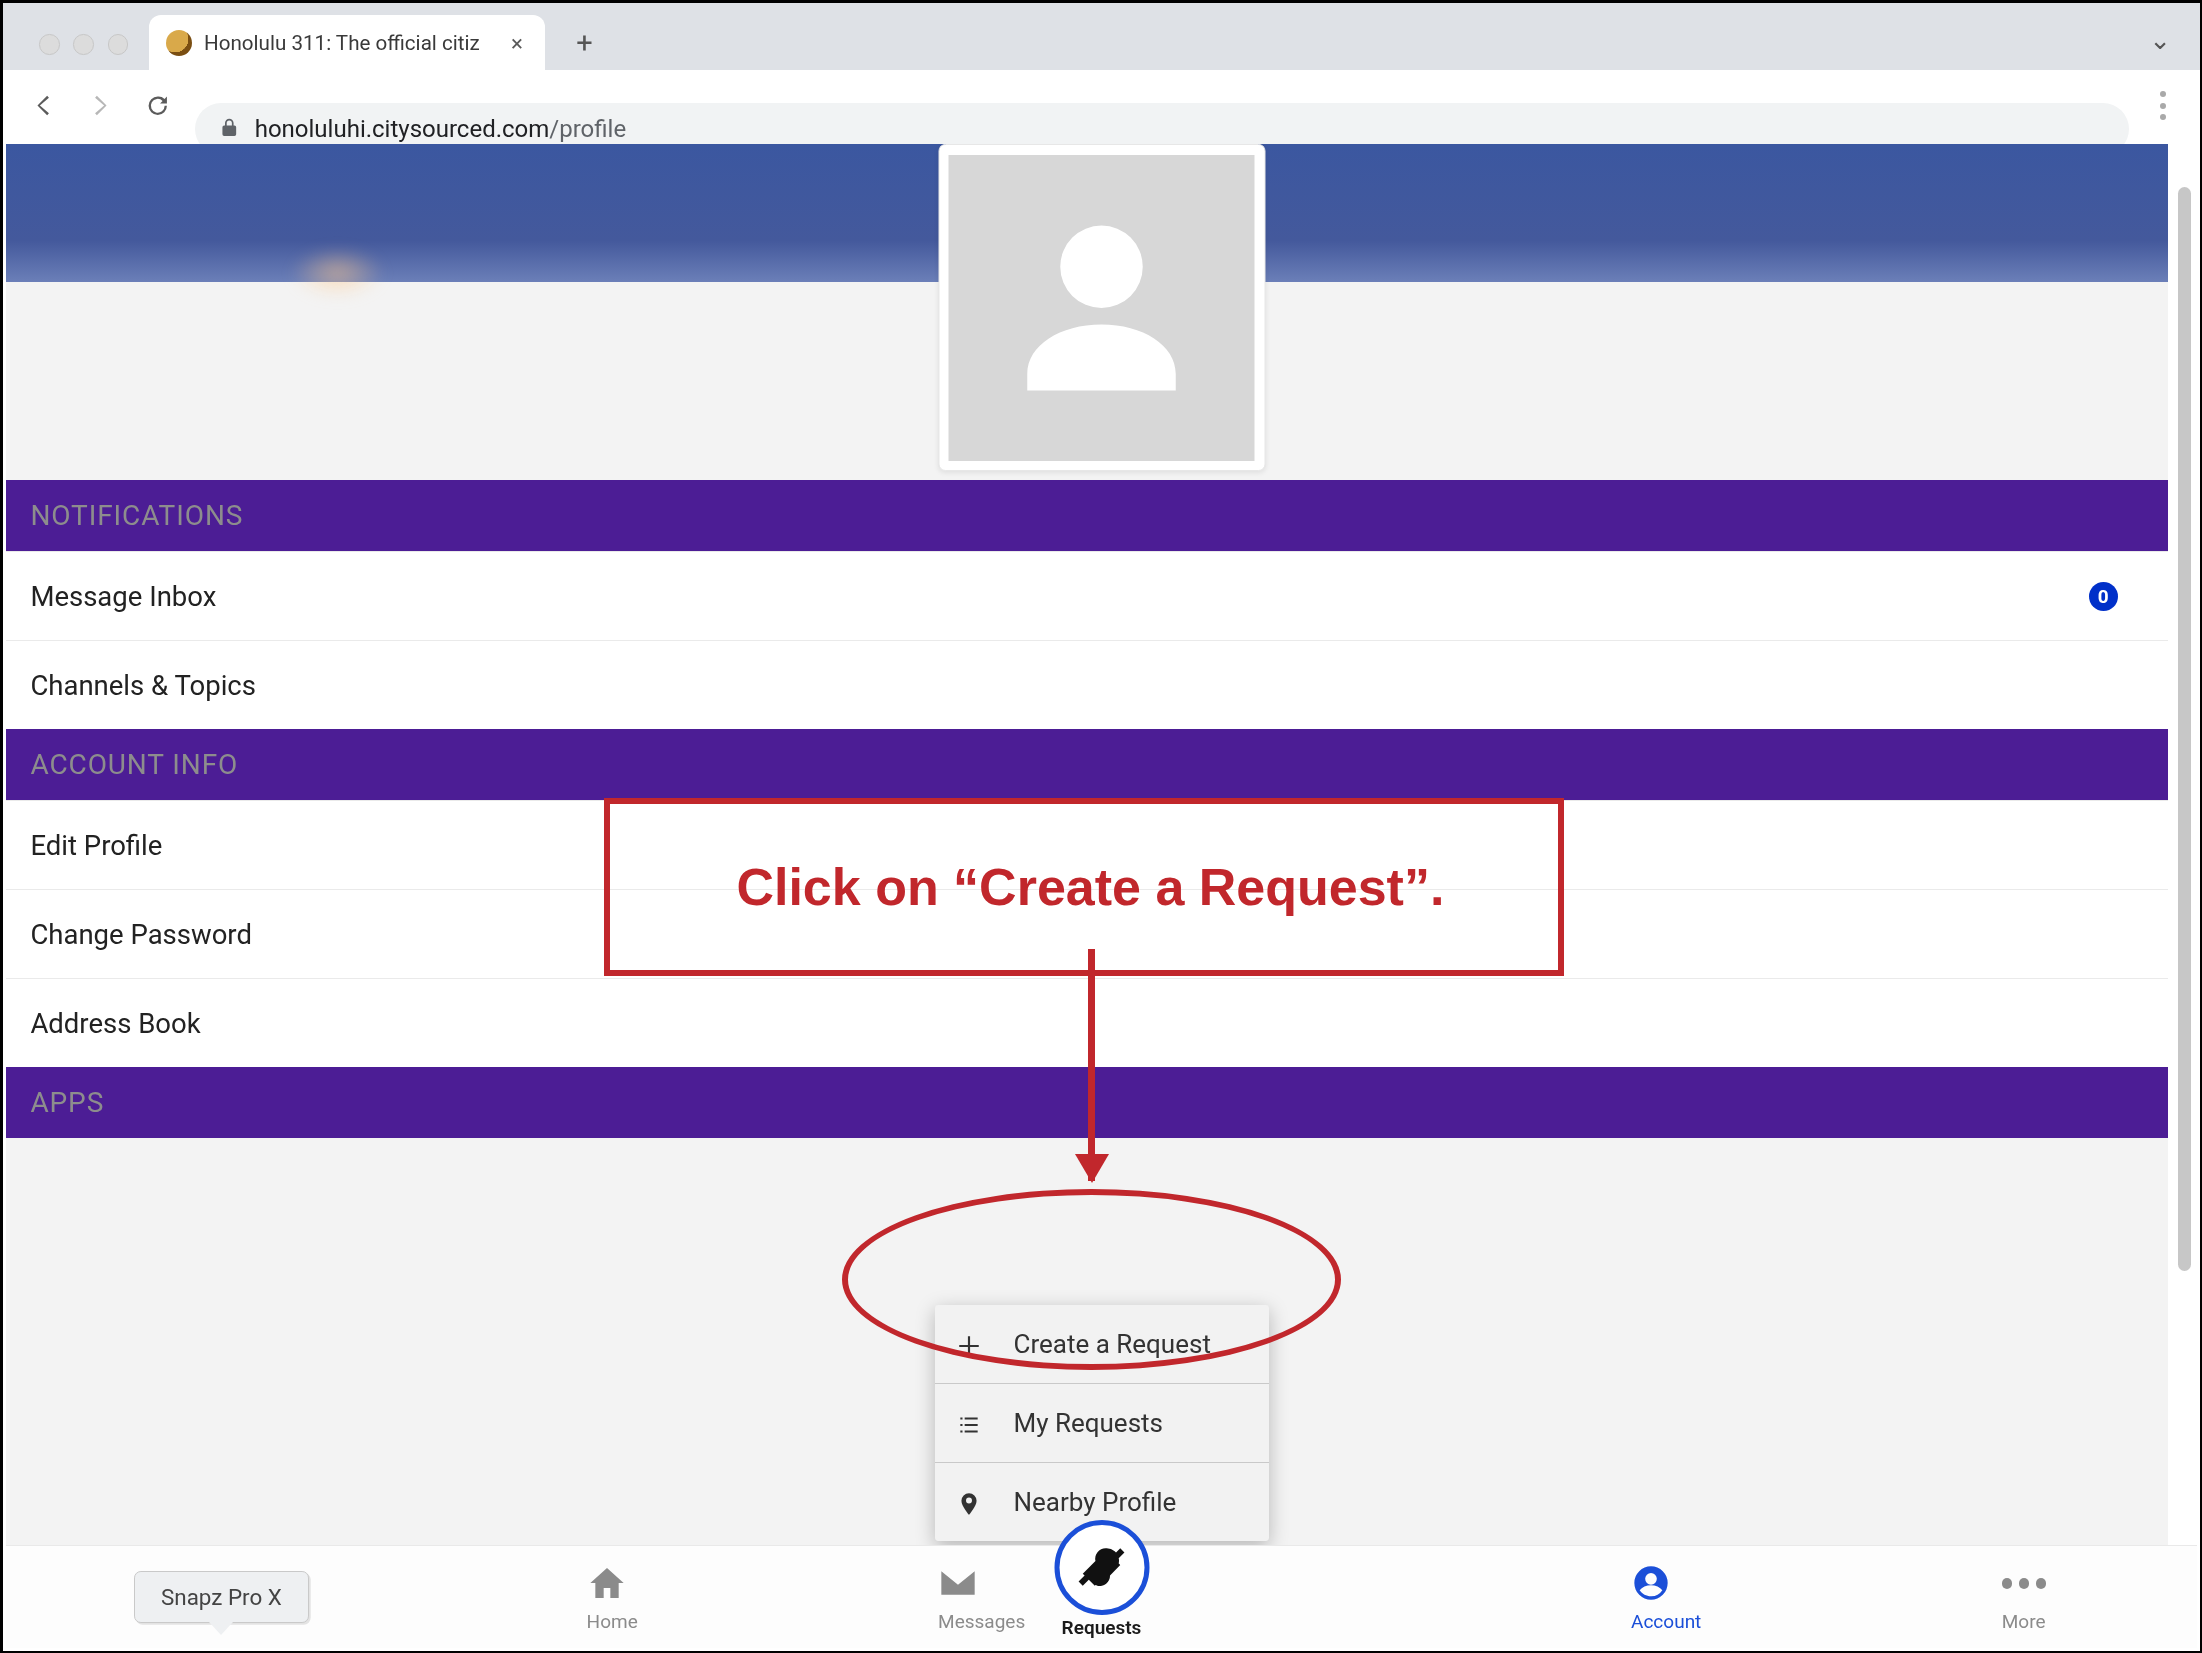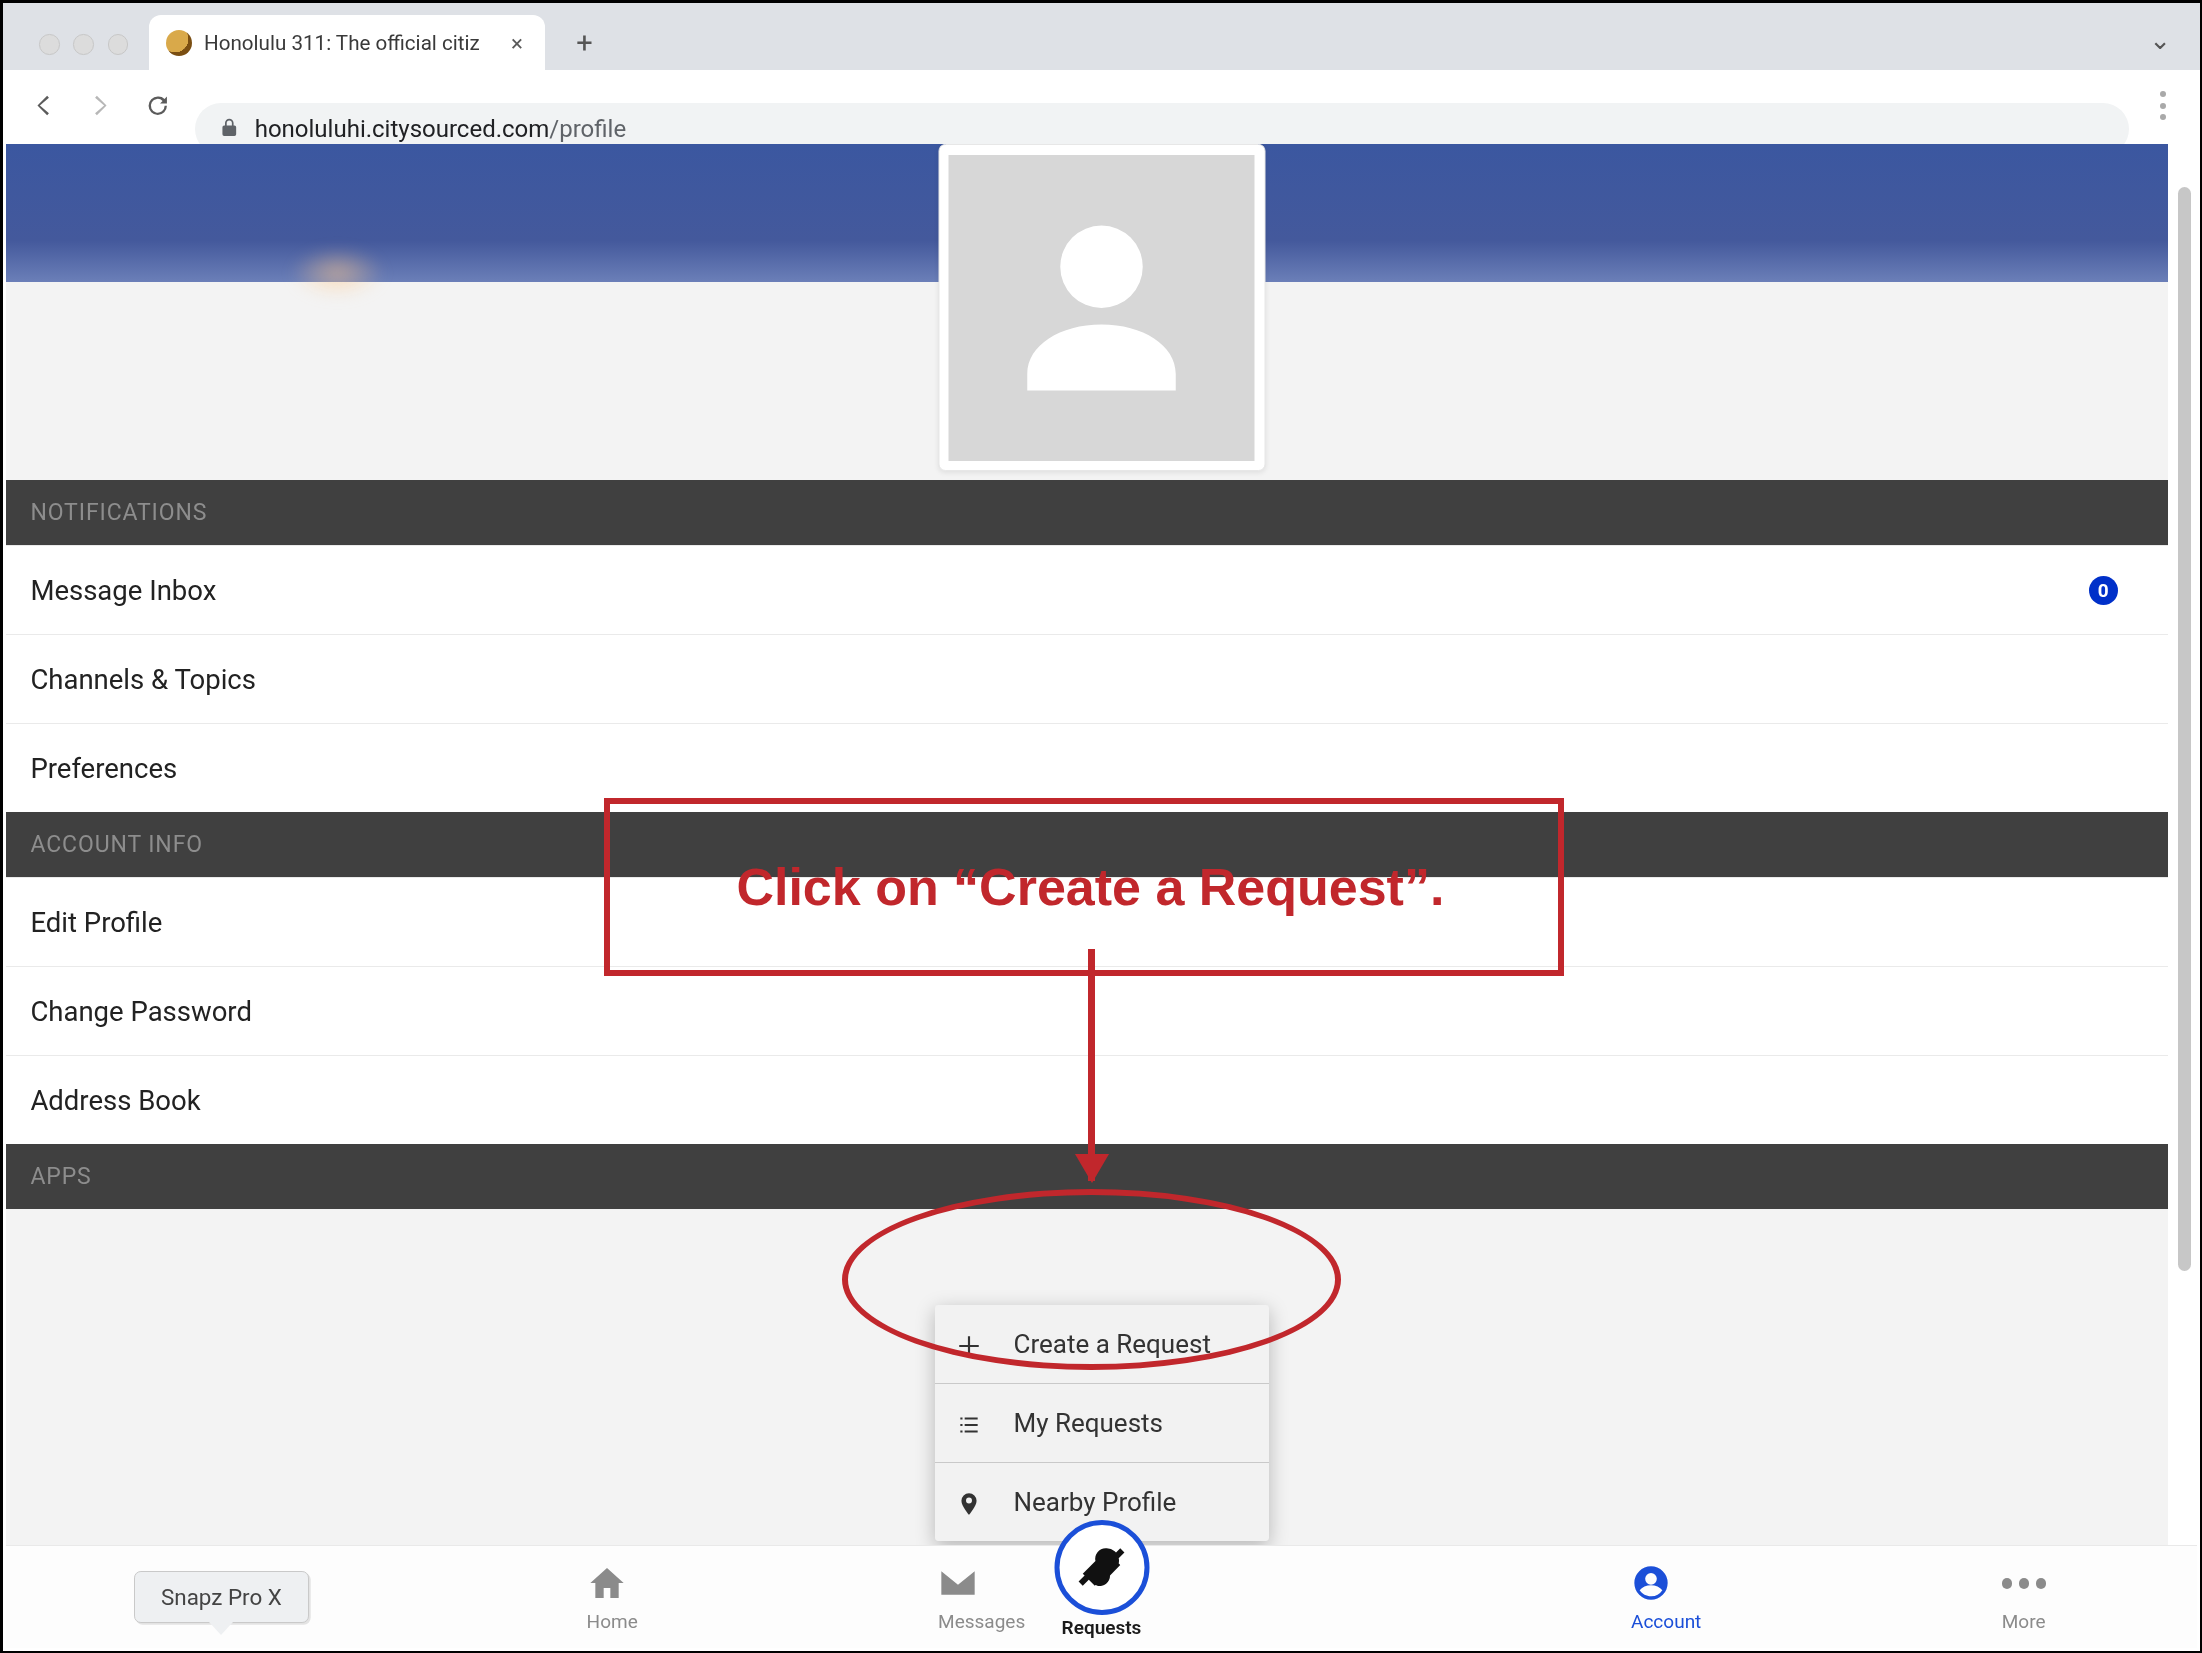--- a/index.html
+++ b/index.html
@@ -151,25 +151,25 @@
   .display-name {
     text-align: center;
     font-size: 65px;
     font-weight: 500;
     color: #333;
     letter-spacing: 0.9px;
     margin-bottom: 77px;
   }
 
   .section-label {
-    font-size: 23px;
+    font-size: 28px;
     color: #8d8d8d;
     letter-spacing: 0.9px;
     padding: 19px 24px 19px 24px;
-    background: #404040;
+    background: #4c1d95;
   }
   .list-row {
     background: #fff;
     border-top: 0.9px solid #eaeaea;
     font-size: 27.5px;
     color: #222;
     padding: 27.5px 24px;
     display: flex;
     align-items: center;
     justify-content: space-between;
@@ -378,23 +378,20 @@
     <div class="page-body">
 
       <div class="section-label">NOTIFICATIONS</div>
       <div class="list-row">
         <span>Message Inbox</span>
         <span class="badge">0</span>
       </div>
       <div class="list-row">
         <span>Channels &amp; Topics</span>
       </div>
-      <div class="list-row">
-        <span>Preferences</span>
-      </div>
 
       <div class="section-label">ACCOUNT INFO</div>
       <div class="list-row">
         <span>Edit Profile</span>
       </div>
       <div class="list-row">
         <span>Change Password</span>
       </div>
       <div class="list-row">
         <span>Address Book</span>

